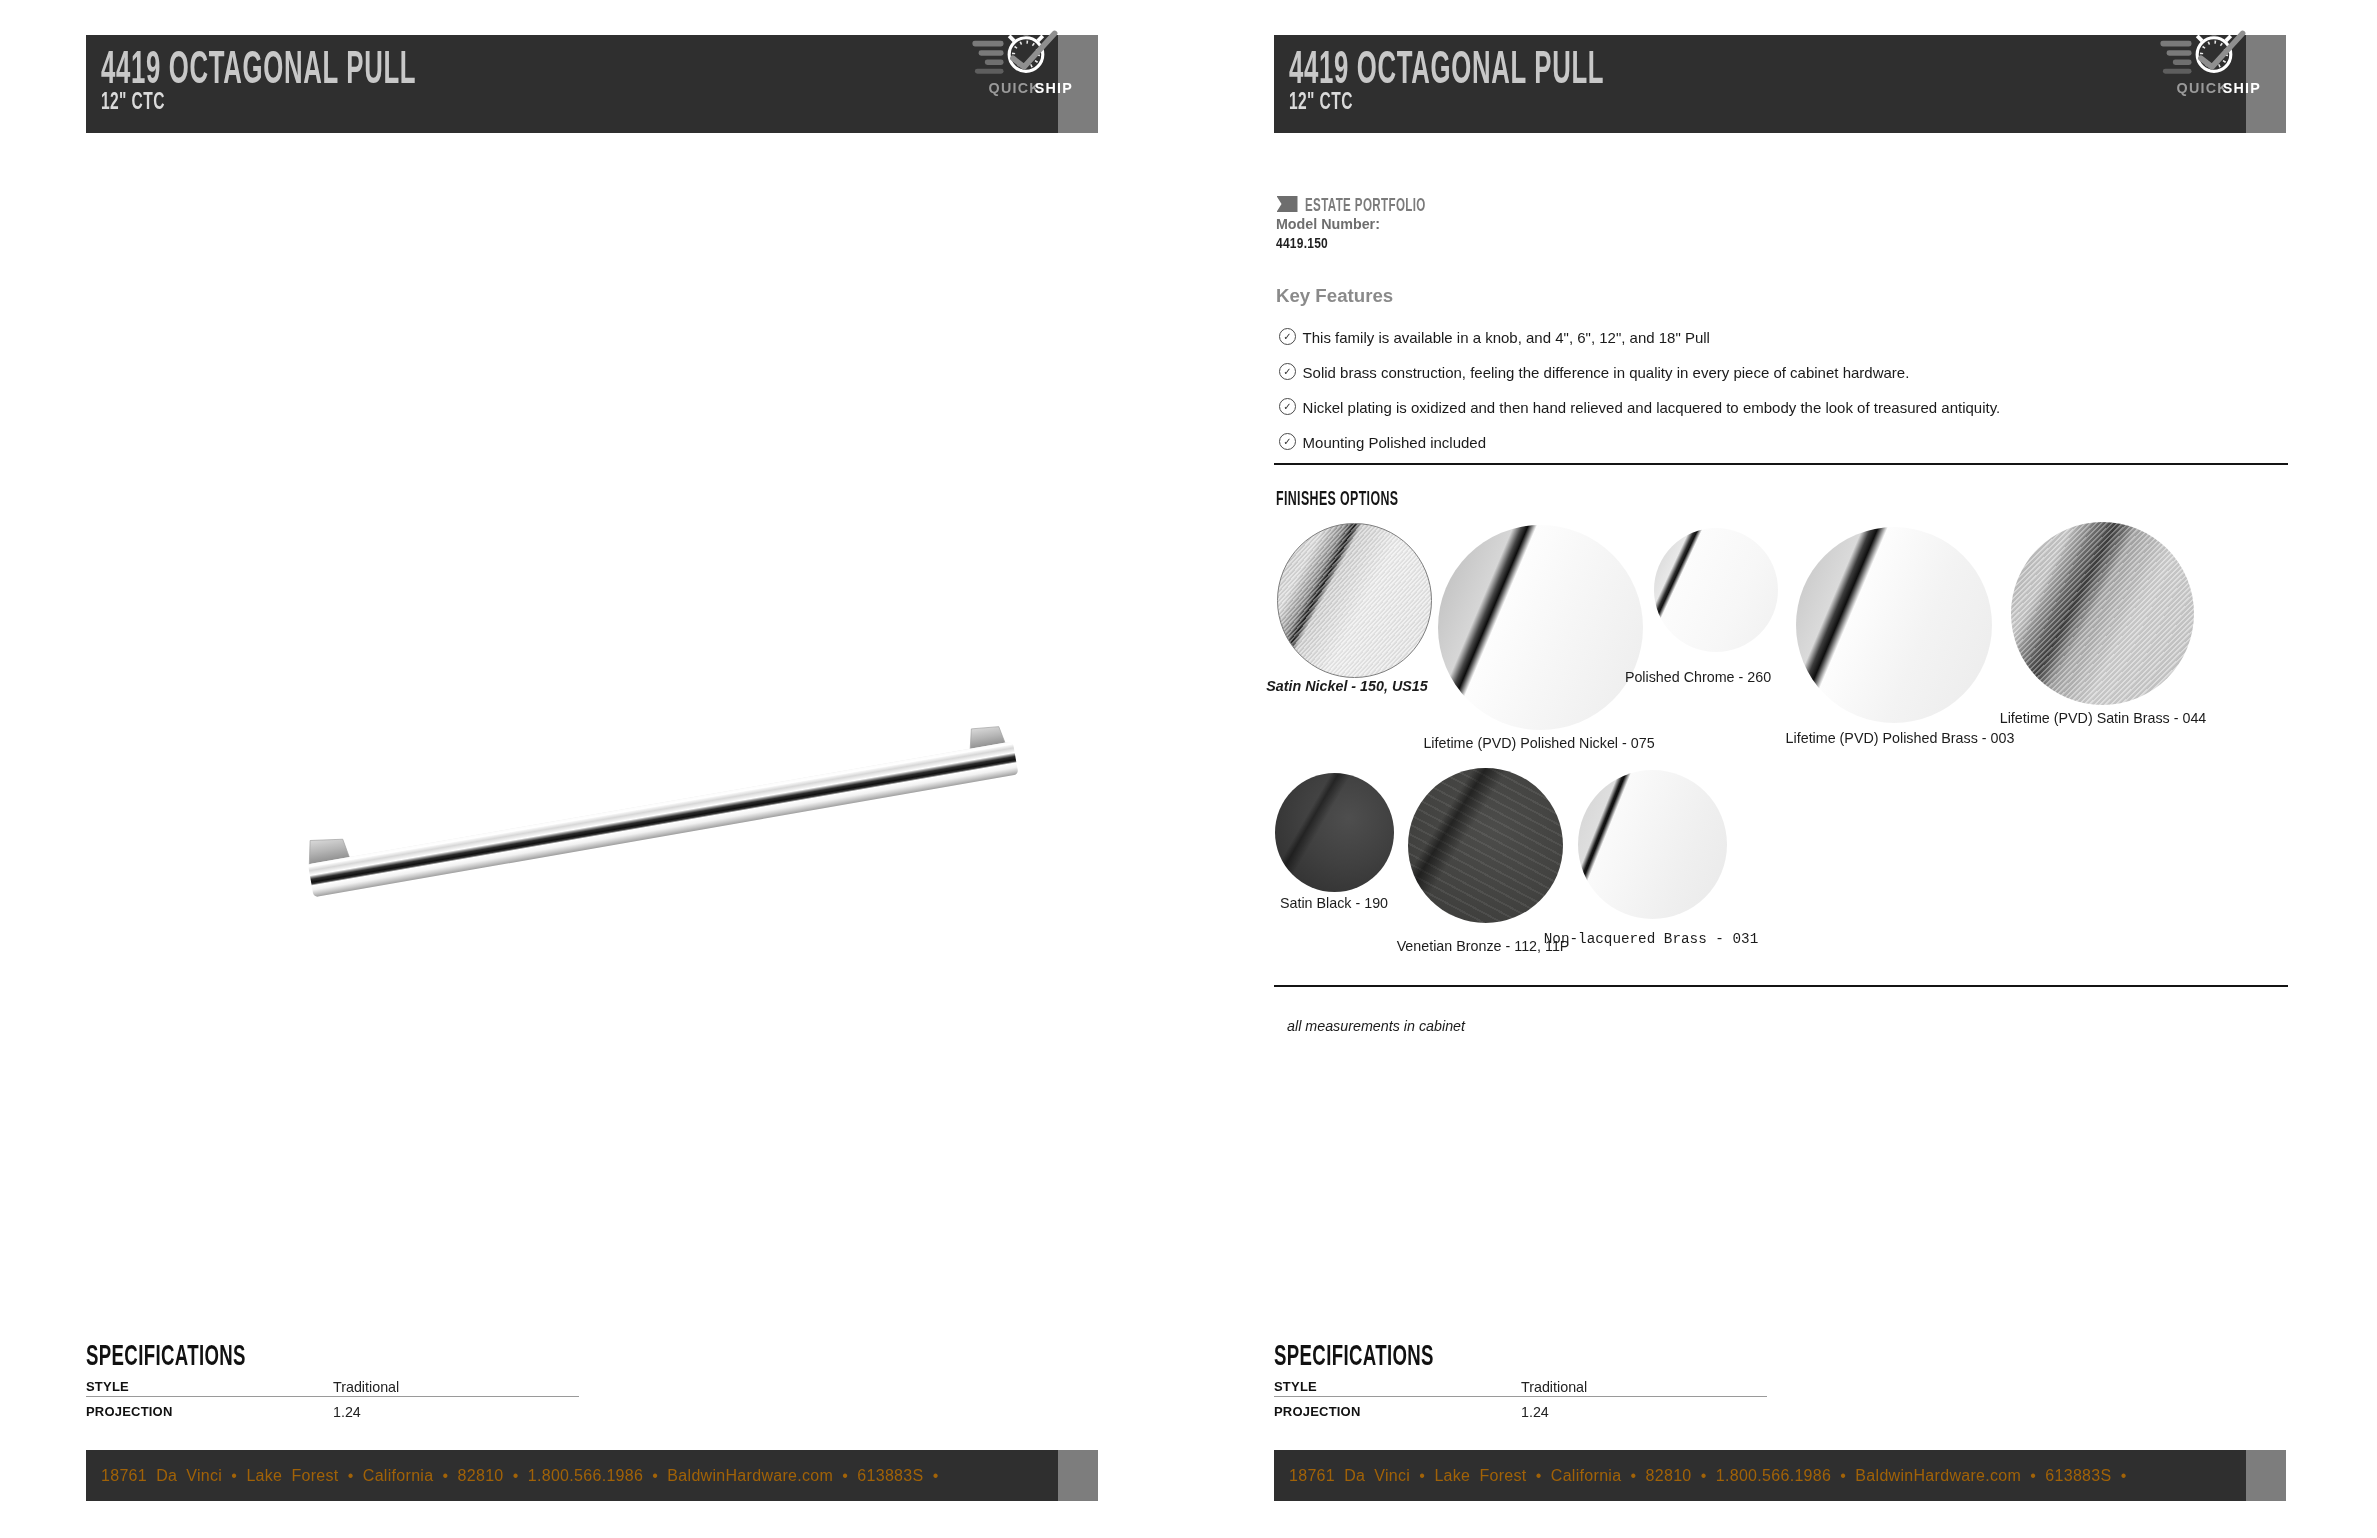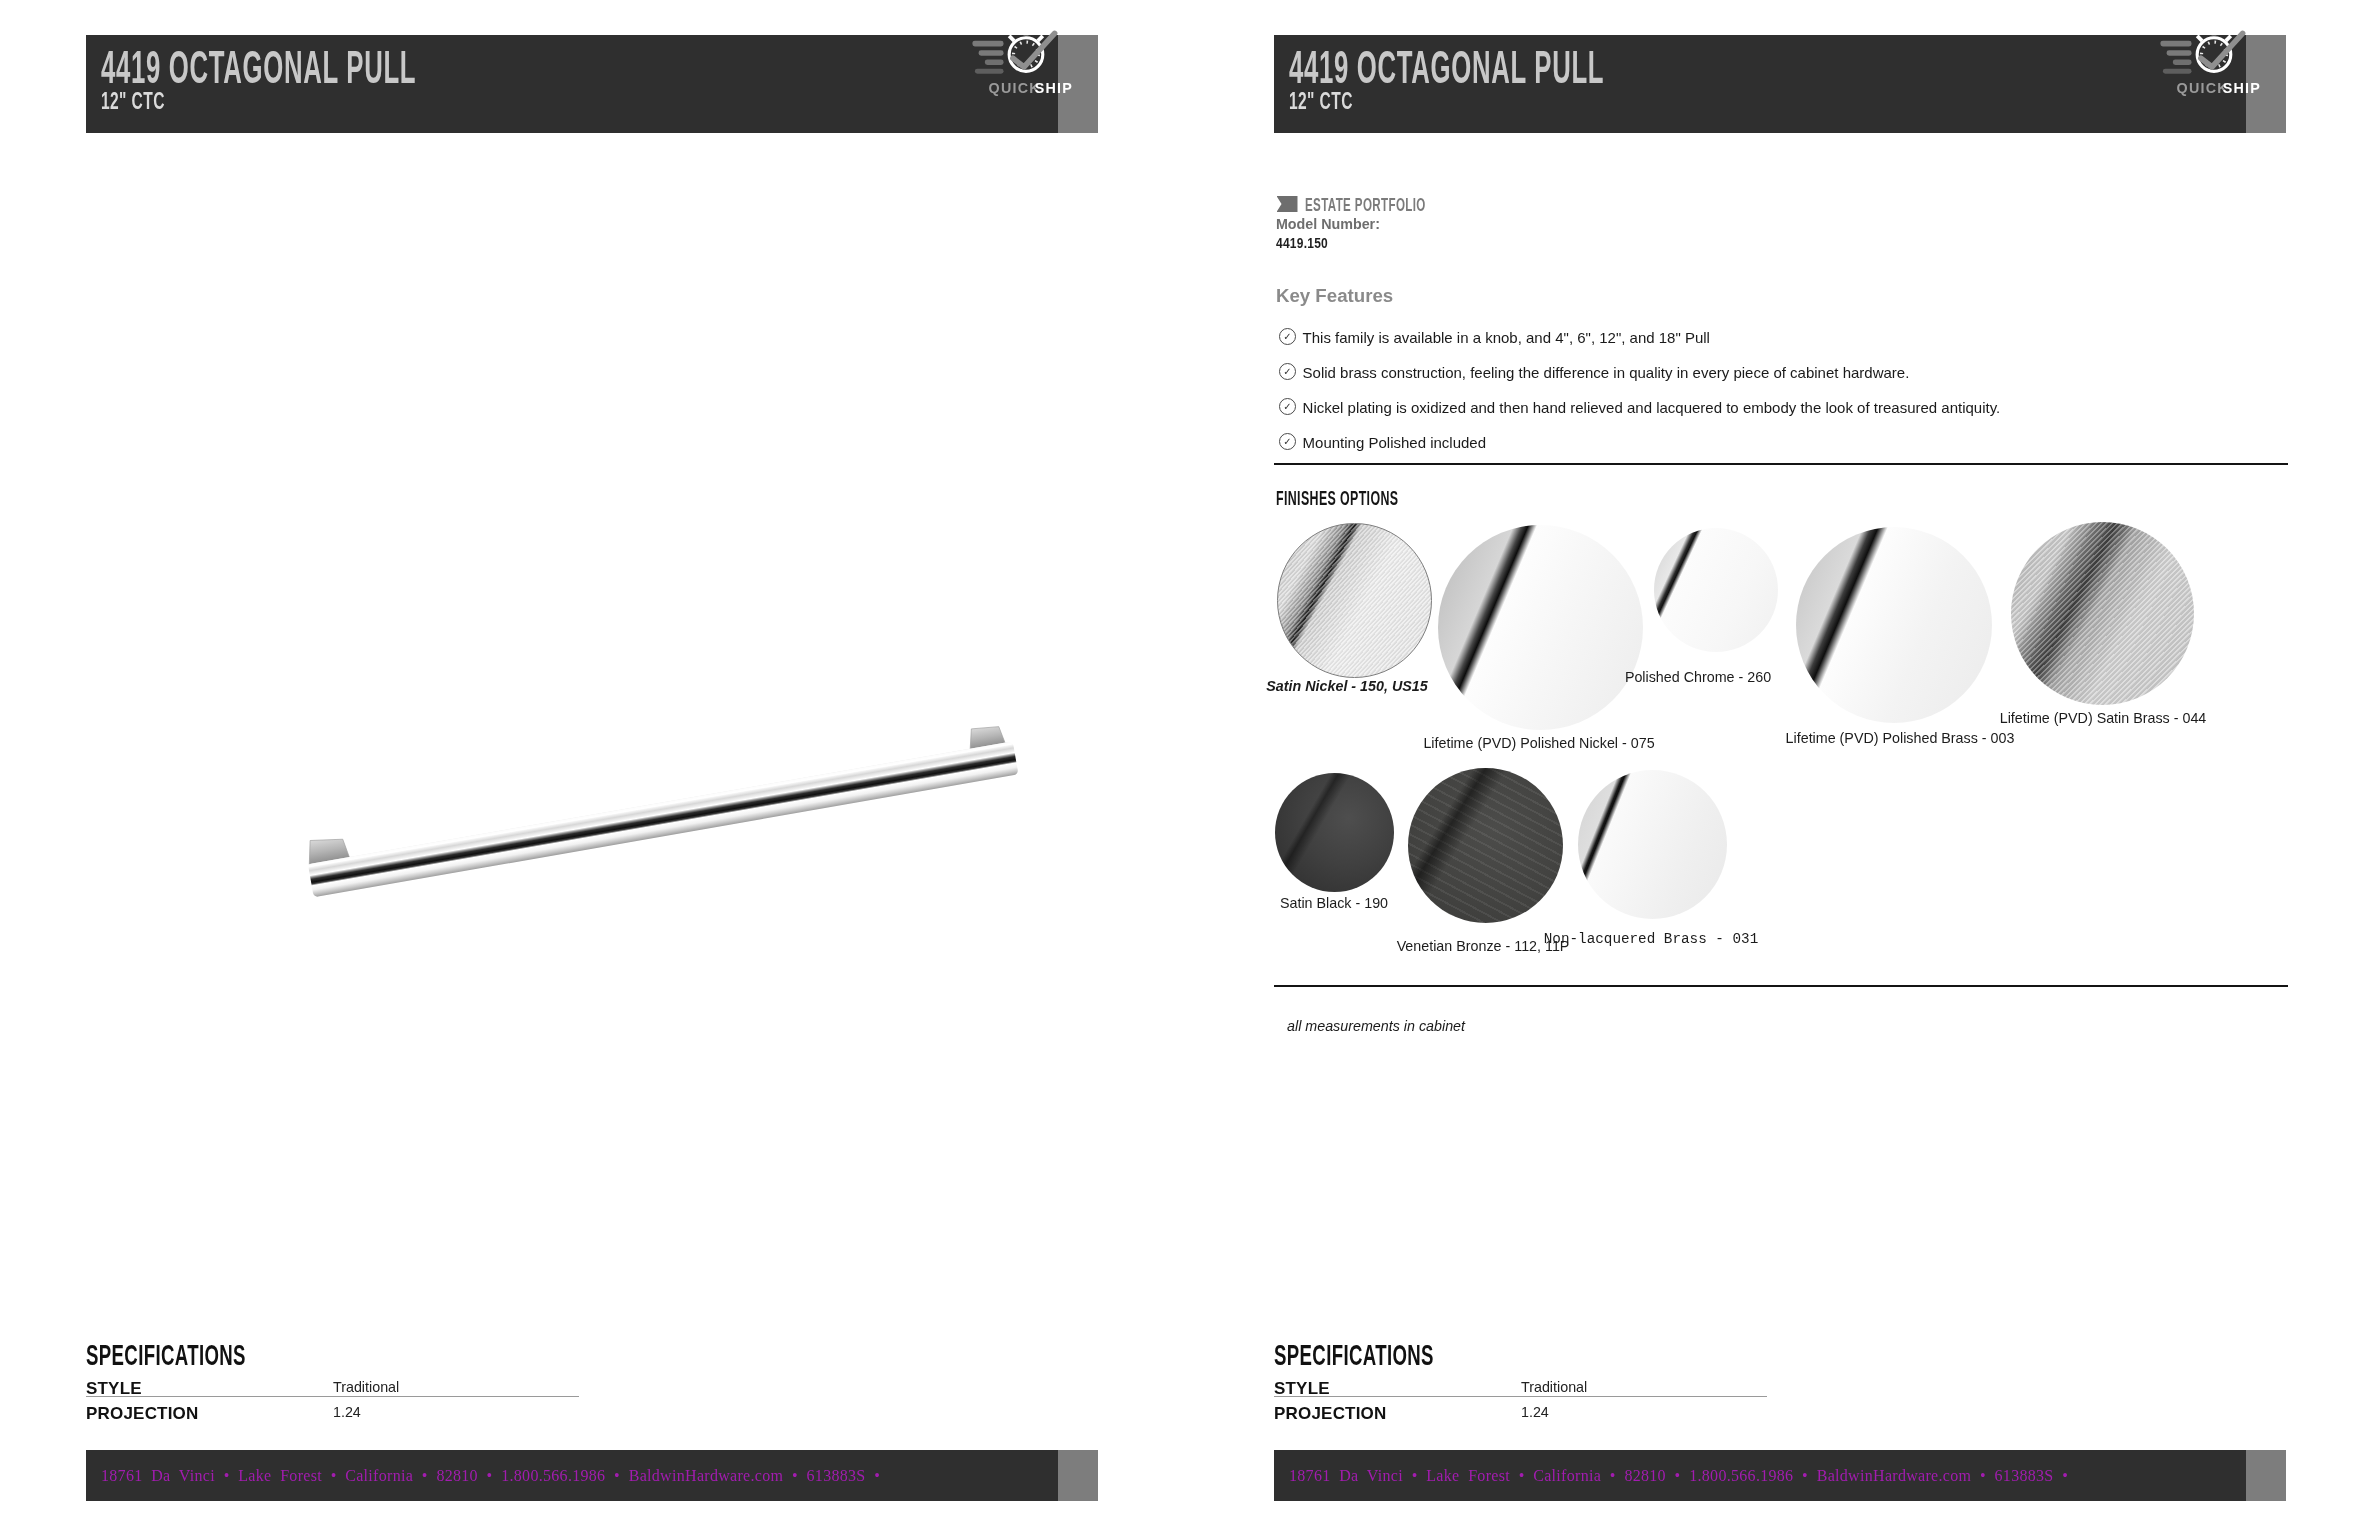--- a/index.html
+++ b/index.html
@@ -13,21 +13,21 @@
 
   .abs{position:absolute;}
 
   
   .topbar{position:absolute;left:0;top:35px;width:972px;height:98px;background:#2f2f2f;}
   .topbar-accent{position:absolute;left:972px;top:35px;width:40px;height:98px;background:#7d7d7d;}
   .footbar{position:absolute;left:0;top:1450px;width:972px;height:51px;background:#2f2f2f;}
   .footbar-accent{position:absolute;left:972px;top:1450px;width:40px;height:51px;background:#7d7d7d;}
   .footer-text{
     position:absolute;left:15px;top:1450px;height:51px;line-height:51px;
-    font-size:16px;color:#a21caf;letter-spacing:0.3px;word-spacing:4.4px;white-space:nowrap;font-family:Liberation Serif, serif;
+    font-size:16px;color:#a16207;letter-spacing:0.3px;word-spacing:4.4px;white-space:nowrap;
   }
 
   .cond{display:inline-block;transform-origin:left top;font-weight:bold;white-space:nowrap;}
 
   .doc-title{left:15px;top:40px;font-size:46px;color:#c8c8c8;transform:scaleX(.56);letter-spacing:1.2px;}
   .doc-subtitle{left:15px;top:88px;font-size:23.6px;color:#dadada;transform:scaleX(.66);letter-spacing:0.6px;}
 
   
   .qs{position:absolute;left:864px;top:22.4px;width:137px;height:80px;}
 
@@ -72,21 +72,21 @@
       radial-gradient(circle at 55% 40%, #4c4c4a 0%, #434341 55%, #3a3a38 100%);
   }
   .f-nl-brass{background:linear-gradient(112deg,#d2d2d2 0%,#dedede 20%,#161616 22.5%,#0e0e0e 23.5%,#fafafa 26%,#efefef 70%,#e9e9e9 100%);}
 
   .fin-label{position:absolute;transform:translateX(-50%);font-size:14.3px;color:#1c1c1c;white-space:nowrap;}
   .fin-label.bold{font-weight:bold;font-style:italic;}
   .note{left:13px;top:1018px;font-size:14.3px;font-style:italic;color:#1a1a1a;}
 
   
   .specs-title{left:0;top:1338px;font-size:30px;color:#111;transform:scaleX(.62);letter-spacing:0.6px;}
-  .spec-label{position:absolute;left:0;font-size:17px;font-weight:bold;color:#111;letter-spacing:0.2px;}
+  .spec-label{position:absolute;left:0;font-size:13px;font-weight:bold;color:#111;letter-spacing:0.2px;}
   .spec-value{position:absolute;left:247px;font-size:14.3px;color:#222;}
   .spec-rule{position:absolute;left:0;top:1396px;width:493px;height:1.2px;background:#9a9a9a;}
 
   .product-figure{position:absolute;left:124px;top:715px;width:846px;height:249px;}
 </style>
 </head>
 <body>
 
 <div class="page" id="page-left">
 

